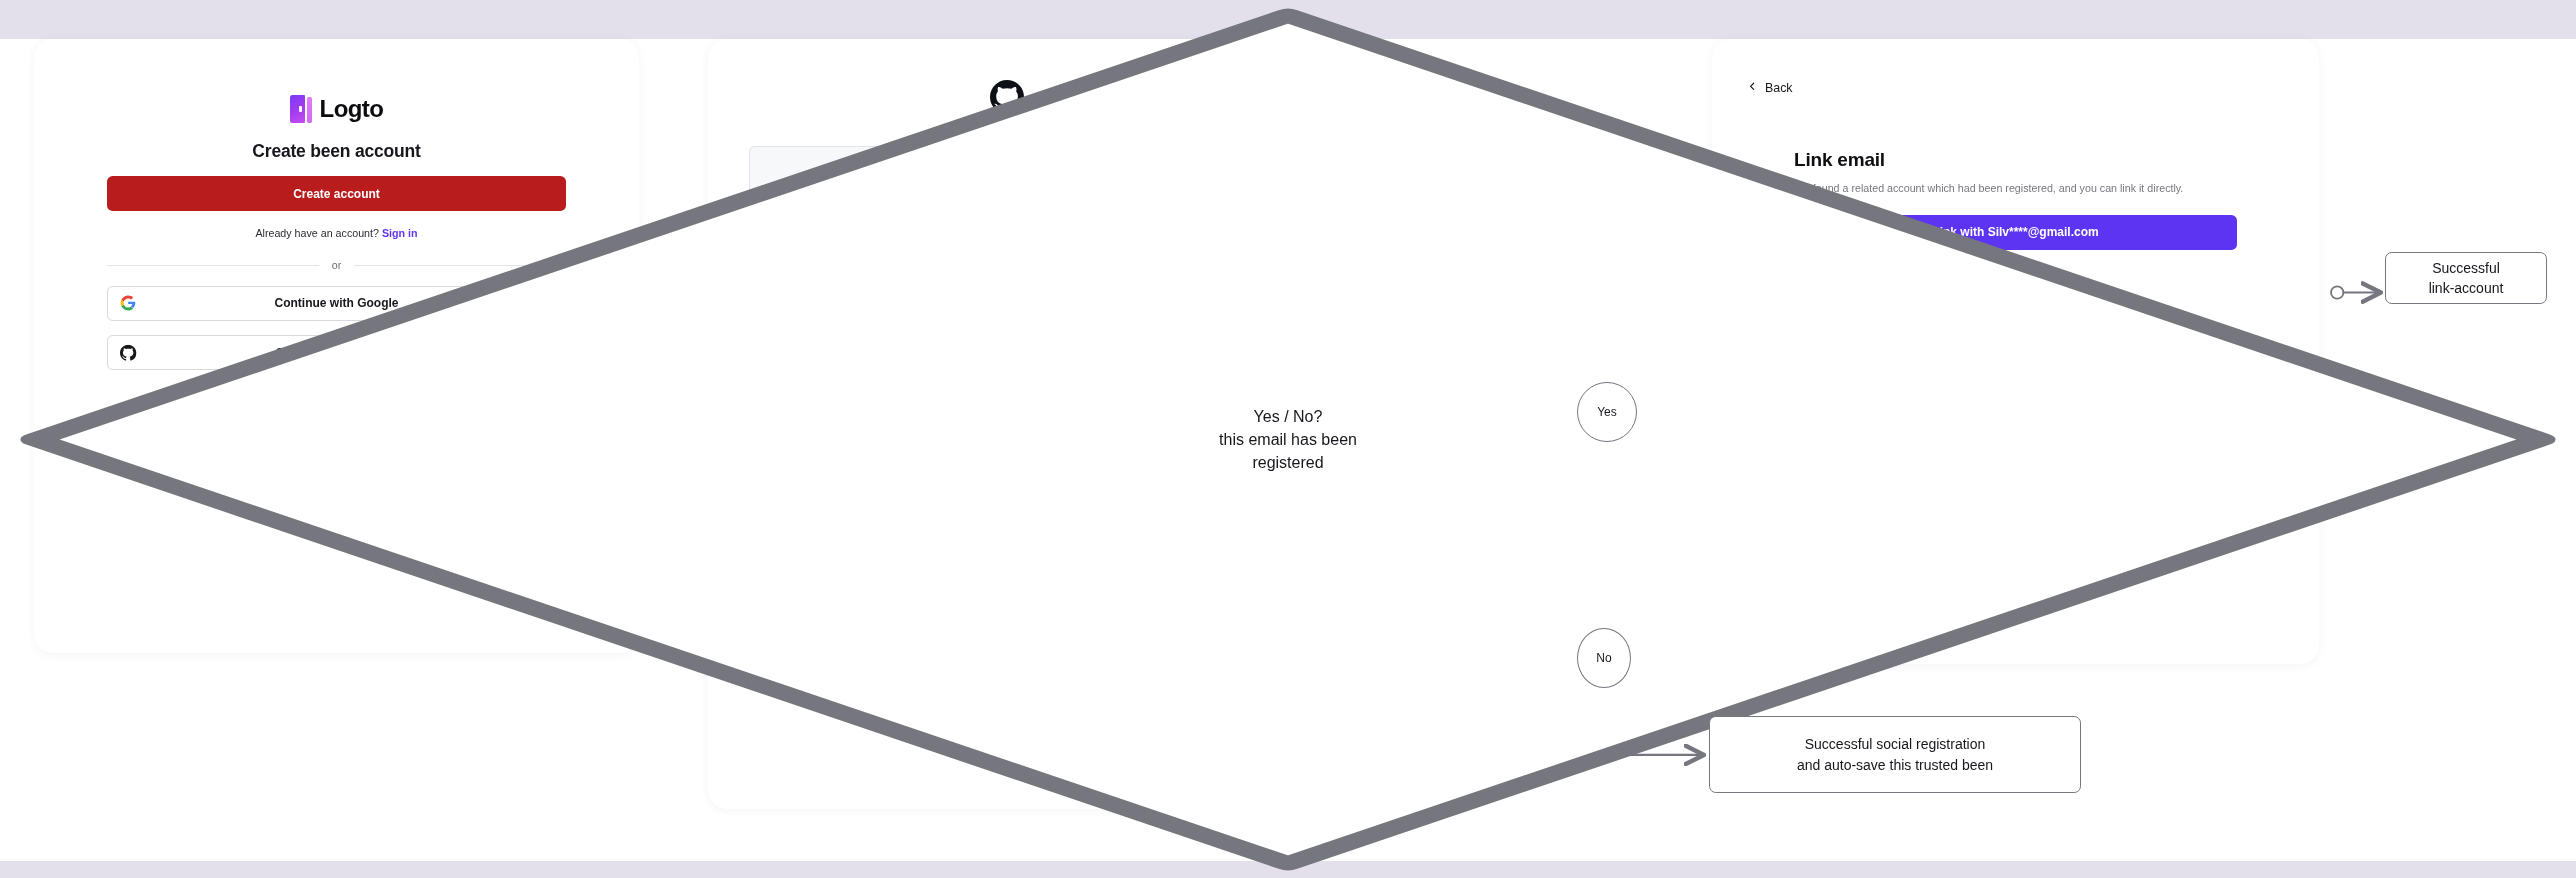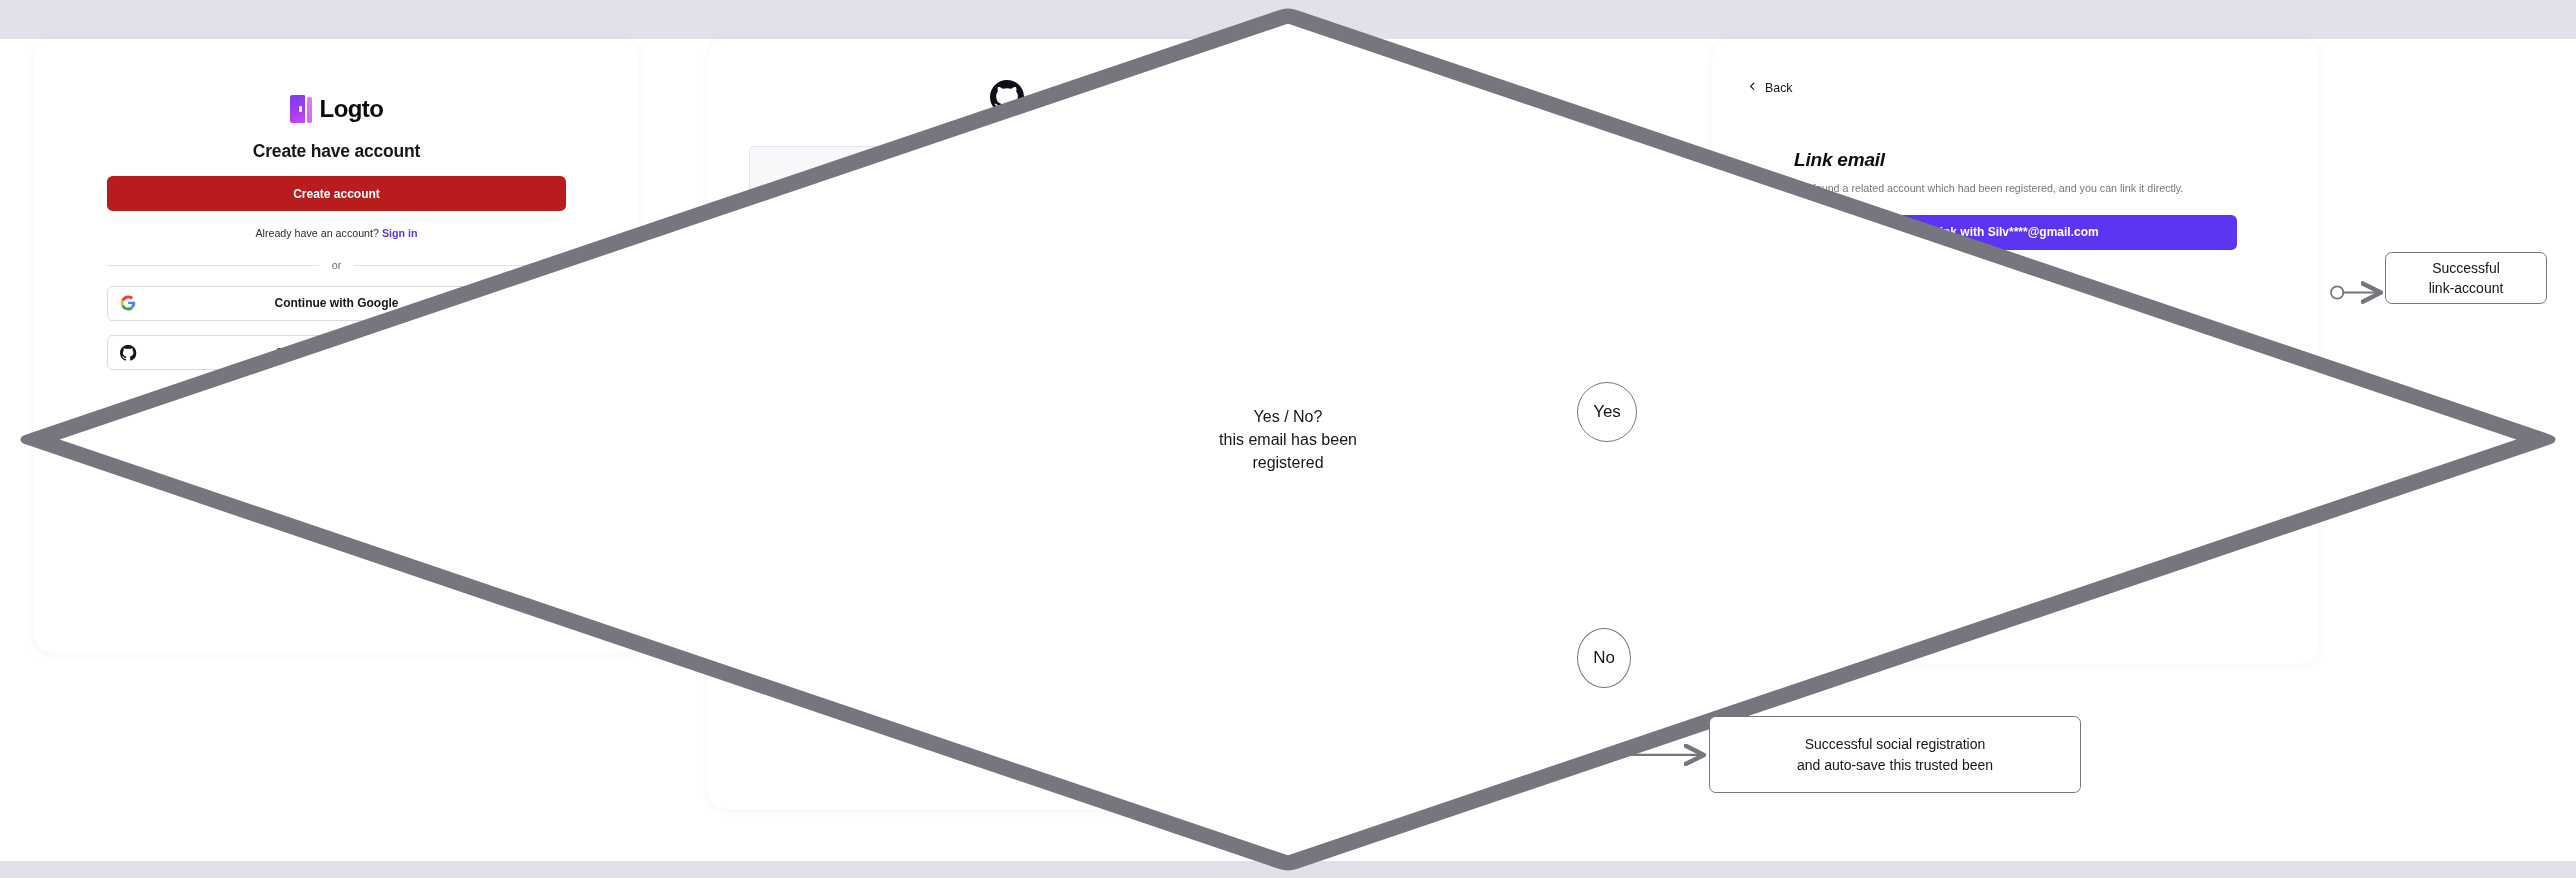--- a/index.html
+++ b/index.html
@@ -90,37 +90,37 @@
     display:flex;align-items:center;justify-content:center;gap:7.3px;font-size:10.7px;font-weight:700;color:#1f2328;}
   .gh-newbox{margin:13.5px 41px 0 41px;border:0.6px solid #d0d7de;border-radius:5.6px;height:52px;
     display:flex;align-items:center;justify-content:center;font-size:11.3px;color:#1f2328;box-sizing:border-box;}
   .gh-newbox a{color:#0969da;margin-left:4px;}
 
   
   #card-link{left:1712px;top:39px;width:607px;height:625px;}
   .lk-back{position:absolute;left:35px;top:42px;display:flex;align-items:center;gap:7.3px;
     font-size:12.4px;color:#16161c;}
   .lk-body{padding:0 82px;margin-top:110px;}
-  .lk-title{font-size:19px;font-weight:700;color:#0e0e13;letter-spacing:-0.2px;font-style:italic;}
+  .lk-title{font-size:19px;font-weight:700;color:#0e0e13;letter-spacing:-0.2px;}
   .lk-sub{margin-top:9px;font-size:10.7px;color:#76777f;line-height:1.55;max-width:445px;}
   .lk-primary{margin-top:18px;height:35px;border-radius:5.6px;background:#5d34f2;color:#fff;
     display:flex;align-items:center;justify-content:center;font-size:12px;font-weight:700;}
   .lk-skip{margin-top:33px;font-size:10.7px;color:#76777f;}
   .lk-another{margin-top:5.6px;font-size:10.7px;color:#5d34f2;font-weight:600;}
 
   
   .flow-svg{position:absolute;left:0;top:0;width:2576px;height:879px;pointer-events:none;}
   .node{position:absolute;background:#fff;border:1.7px solid #76767f;box-sizing:border-box;
     display:flex;align-items:center;justify-content:center;text-align:center;}
   .diamond{left:1348px;top:451px;width:163px;height:130px;background:transparent;border:none;}
   .diamond-shape{position:absolute;left:0;top:0;width:100%;height:100%;}
   .diamond-text{position:absolute;left:0;top:0;width:100%;height:100%;
     display:flex;align-items:center;justify-content:center;text-align:center;
     font-size:16px;color:#16161c;line-height:1.45;}
-  .ellipse{border-radius:50%;font-size:17px;color:#16161c;}
+  .ellipse{border-radius:50%;font-size:12px;color:#16161c;}
   #node-yes{left:1577px;top:382px;width:60px;height:60px;}
   #node-no{left:1577px;top:628px;width:54px;height:60px;}
   #box-link-ok{left:2385px;top:252px;width:162px;height:52px;border-radius:6.8px;
     font-size:14px;color:#16161c;line-height:1.45;}
   #box-social-ok{left:1709px;top:716px;width:372px;height:77px;border-radius:6.8px;
     font-size:14px;color:#16161c;line-height:1.5;}
 </style>
 </head>
 <body>
 
@@ -160,21 +160,21 @@
 
     <div class="logo-row">
       <div class="logo-mark">
         <div class="logo-door"></div>
           <div class="logo-slot"></div>
           <div class="logo-bar"></div>
       </div>
       <div class="logo-word">Logto</div>
     </div>
 
-    <div class="c1-title">Create have account</div>
+    <div class="c1-title">Create been account</div>
 
 
     <div class="c1-primary">Create account</div>
 
     <div class="c1-have">
       <span>Already have an account?</span>
       <span class="lk">Sign in</span>
     </div>
 
     <div class="c1-or">

